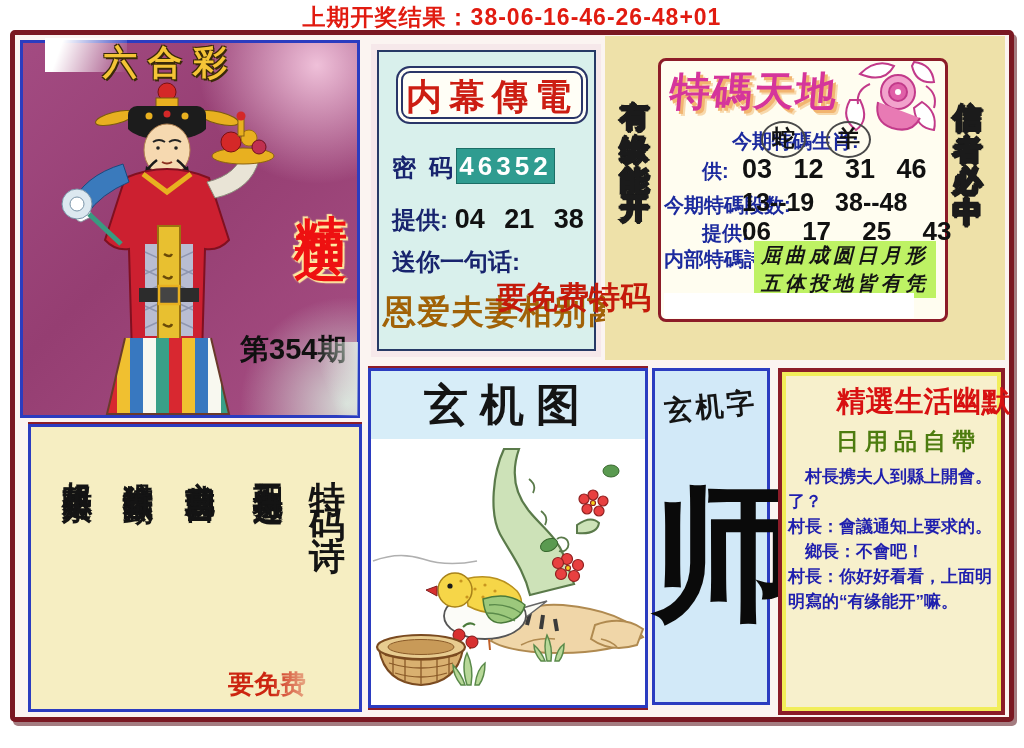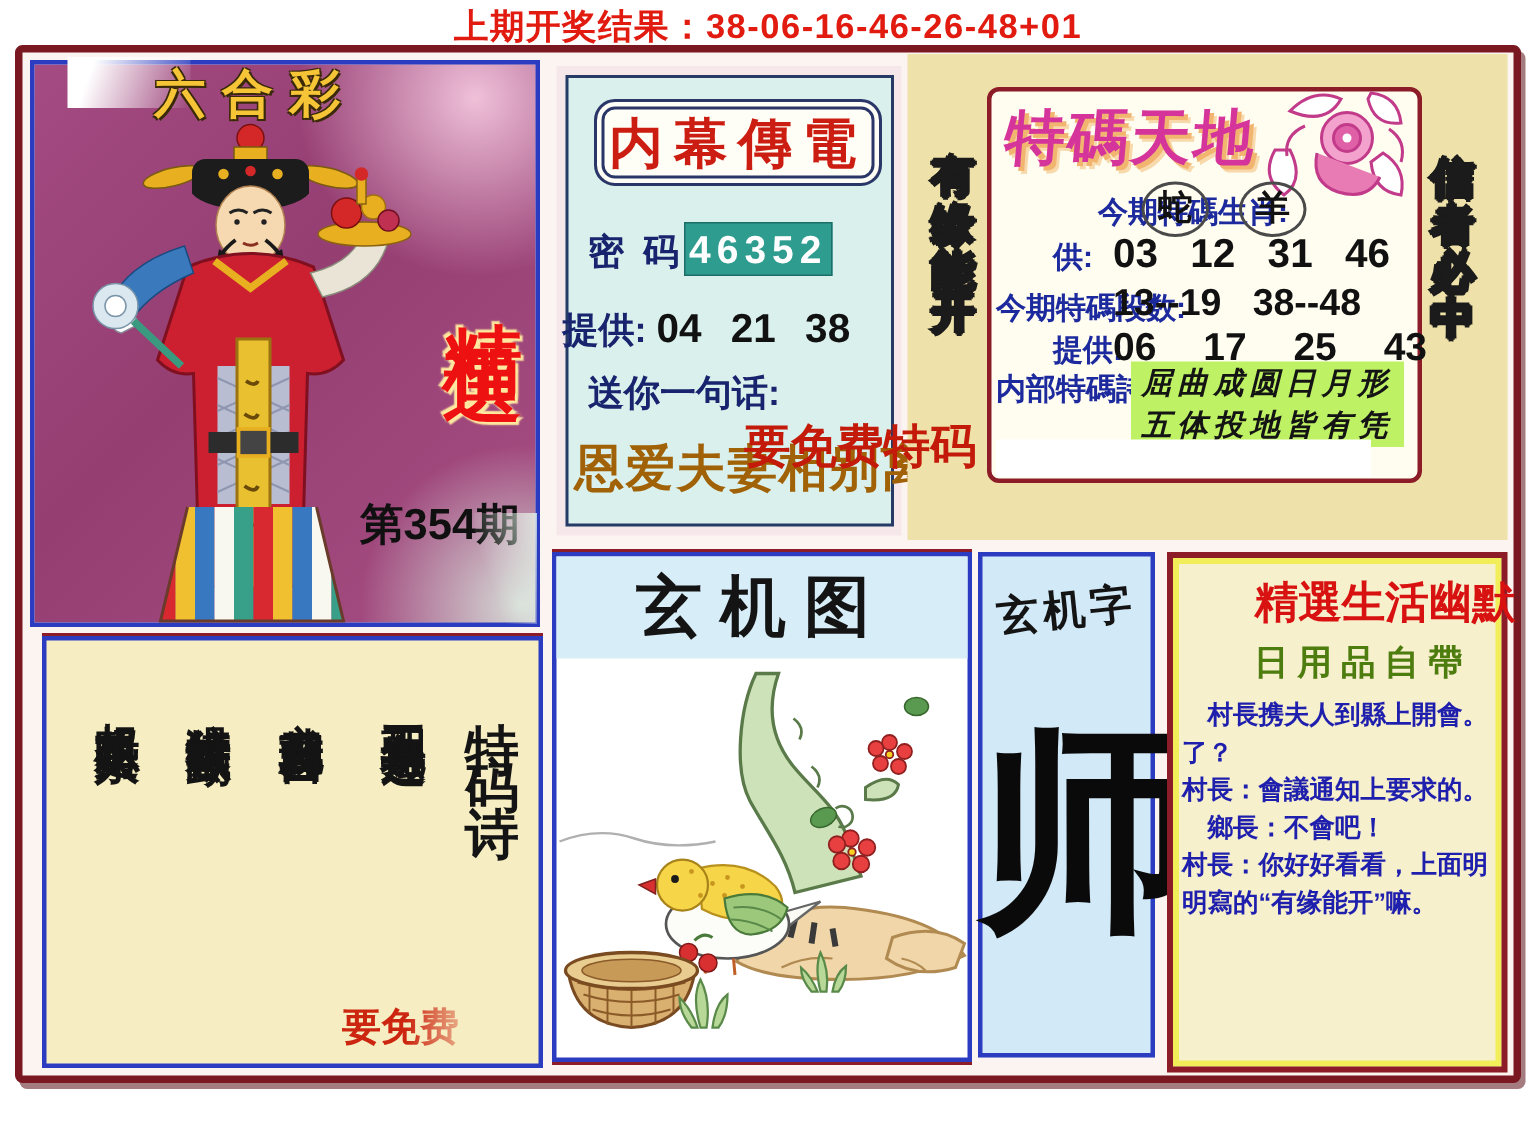--- a/index.html
+++ b/index.html
@@ -38,21 +38,21 @@
   .ins-titlebox{left:396px;top:66px;width:192px;height:58px;box-sizing:border-box;
        background:#fffef6;border:2px solid #2a3568;border-radius:14px;
        box-shadow:inset 0 0 0 3px #fffef6, inset 0 0 0 5px #2a3568;
        text-align:center;line-height:56px;font-size:36px;font-weight:bold;color:#cc1d12;
        font-family:"DejaVu Serif",serif;letter-spacing:7px;}
   .navy{color:#18246e;font-weight:bold;}
   .ins-pwlabel{left:392px;top:152px;font-size:24px;letter-spacing:3px;}
   .pwbox{left:456px;top:148px;width:97px;height:34px;background:#2f9c90;
          border:1px solid #1c6e66;color:#fff;font-size:26px;font-weight:bold;
          text-align:center;line-height:34px;letter-spacing:4px;}
-  .ins-prov{left:375px;top:204px;font-size:24px;}
+  .ins-prov{left:392px;top:204px;font-size:24px;}
   .ins-prov .num{color:#111;font-size:27px;word-spacing:12px;}
   .ins-say{left:392px;top:246px;font-size:24px;}
   .ins-msg{left:383px;top:290px;font-size:33px;font-weight:bold;color:#a16207;letter-spacing:1px;}
   
   .special{left:605px;top:36px;width:400px;height:324px;background:#eee1a9;}
   .sidecol{writing-mode:vertical-rl;font-size:29px;font-weight:bold;color:#fff;
            letter-spacing:31px;-webkit-text-stroke:1.6px #1b1b1b;
            text-shadow:2px 0 0 #1b1b1b,-2px 0 0 #1b1b1b,0 2px 0 #1b1b1b,0 -2px 0 #1b1b1b;}
   .side-l{left:615px;top:80px;}
   .side-r{left:948px;top:80px;}

